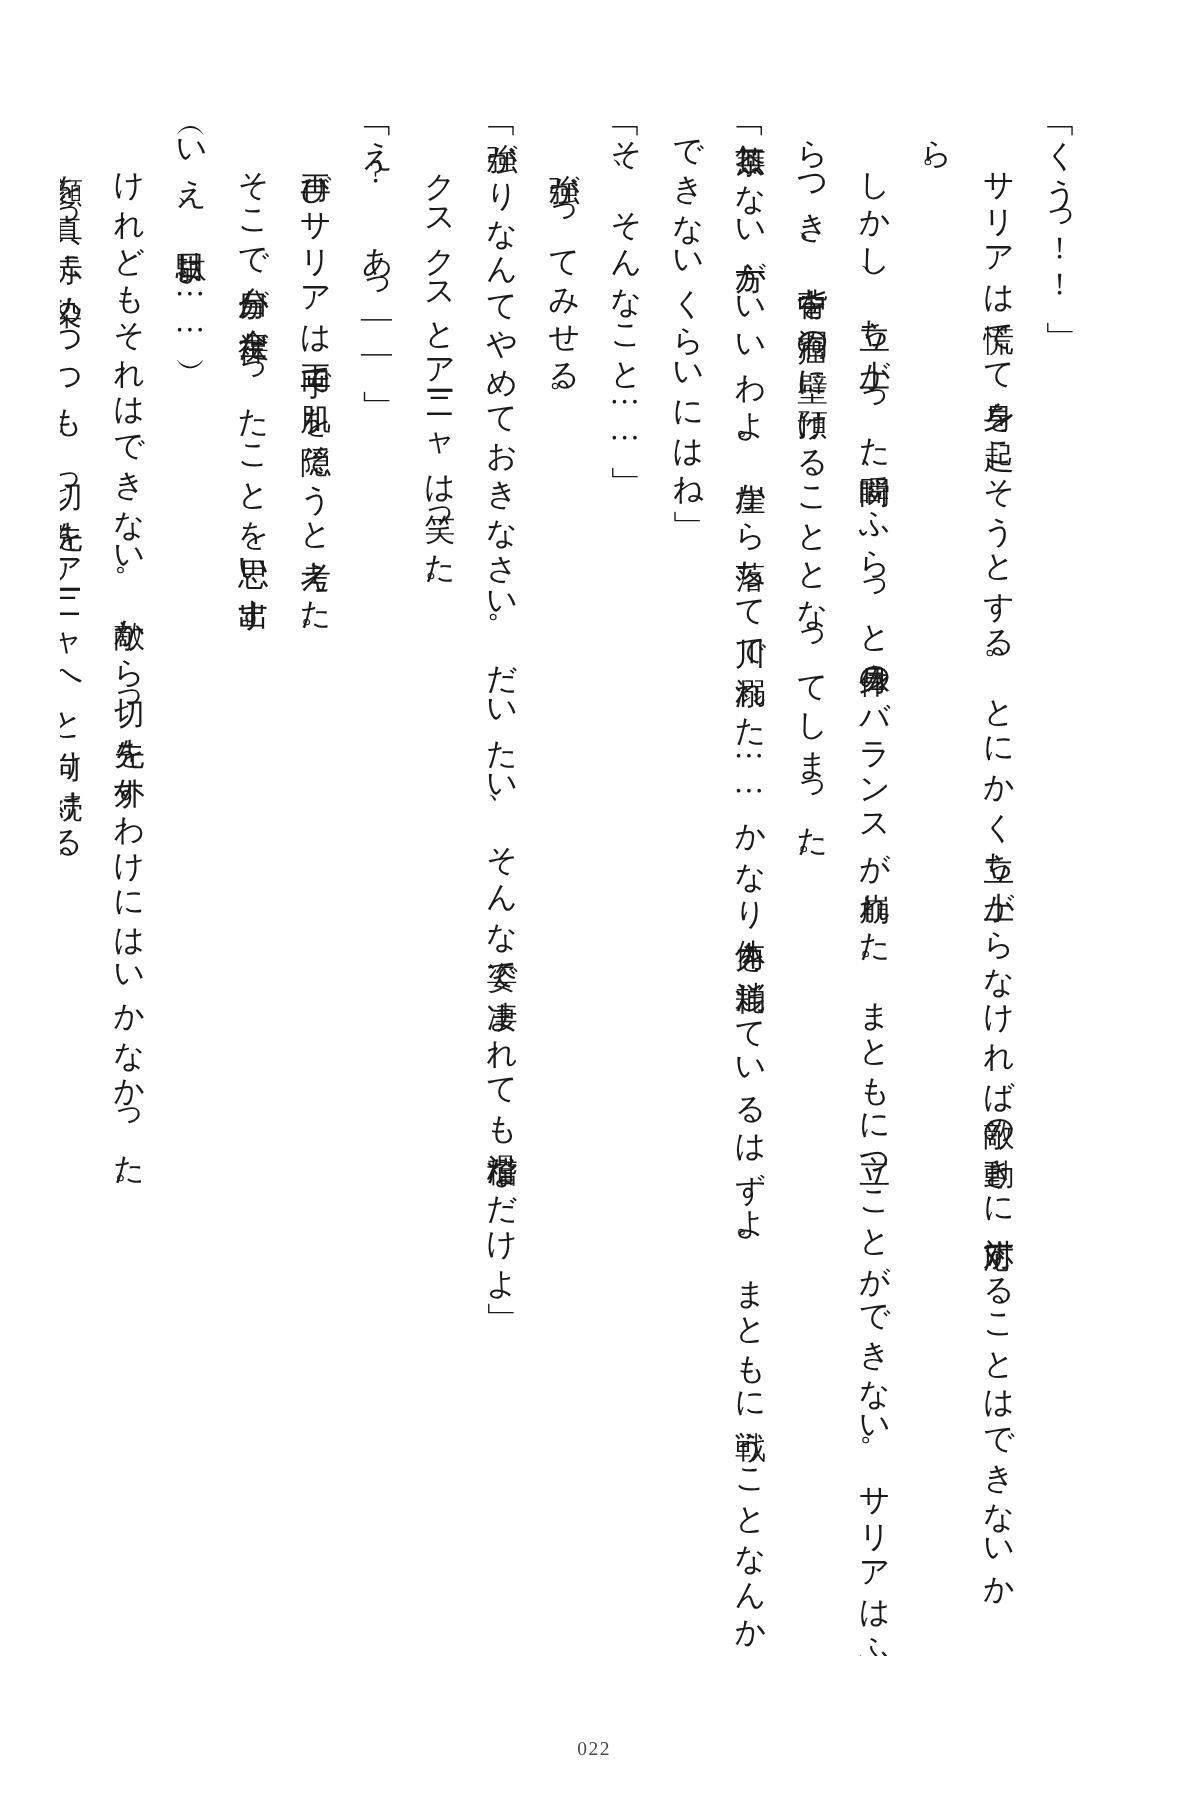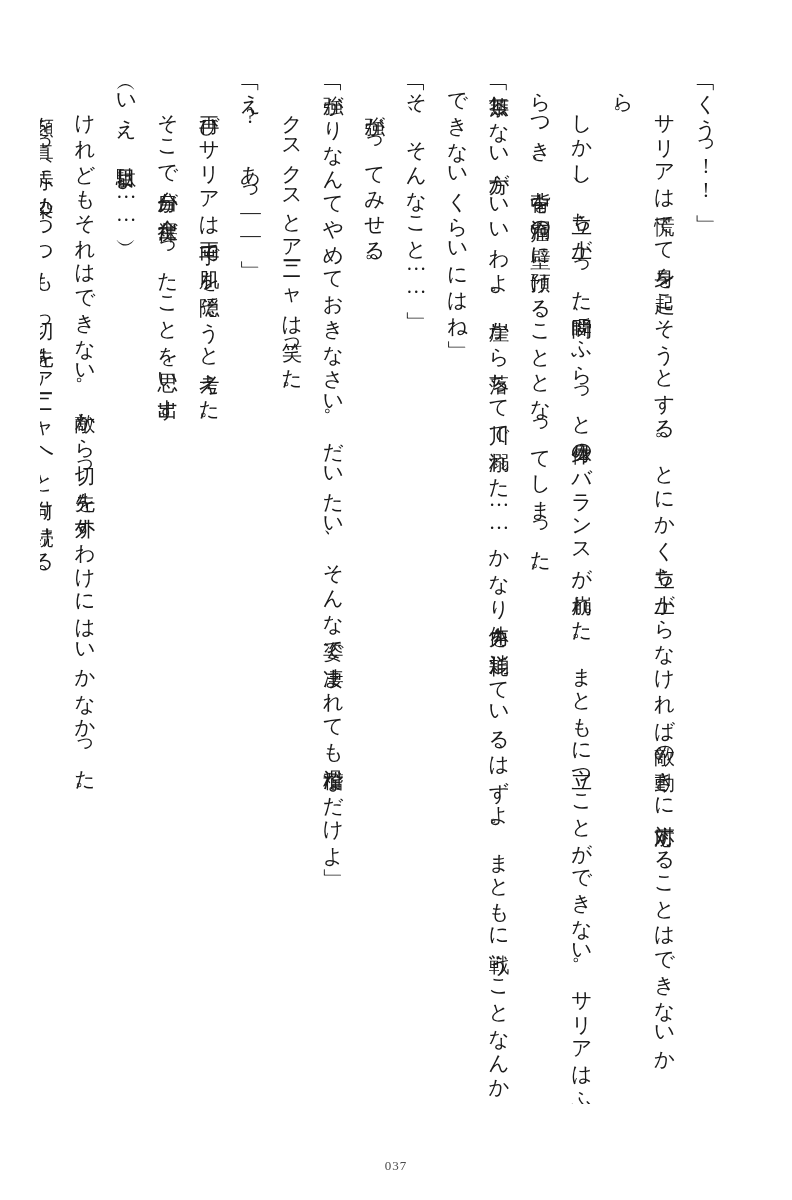--- a/index.html
+++ b/index.html
@@ -69,14 +69,14 @@
     <p>　強がってみせる。</p>
     <p>「強がりなんてやめておきなさい。だいたい、そんな姿で凄まれても滑稽なだけよ」</p>
     <p>　クスクスとアーニャは笑った。</p>
     <p>「え?　あっ――」</p>
     <p>　再びサリアは両手で肌を隠そうと考えた。</p>
     <p>　そこで自分が全裸だったことを思い出す。</p>
     <p>（いえ、駄目よ……）</p>
     <p>　けれどもそれはできない。敵から切っ先を外すわけにはいかなかった。</p>
     <p>　顔を真っ赤に染めつつも、切っ先をアーニャへと向け続ける。</p>
   </div>
-  <div class="pnum">037</div>
+  <div class="pnum">022</div>
 </div>
 
 </body></html>

